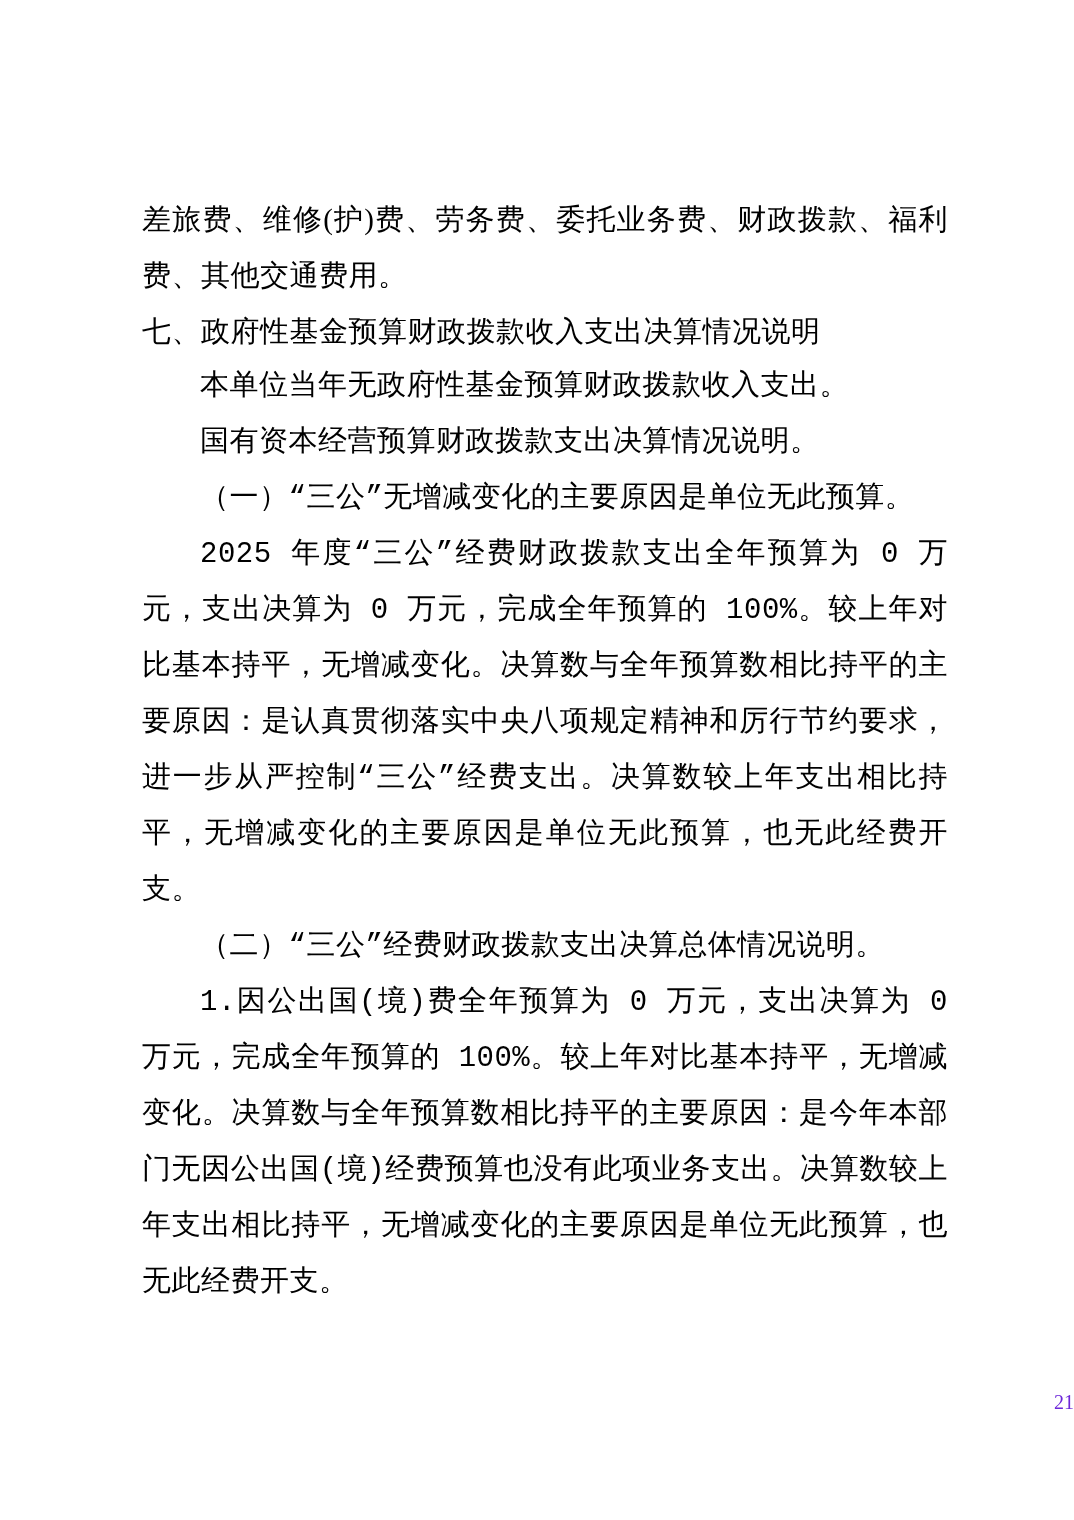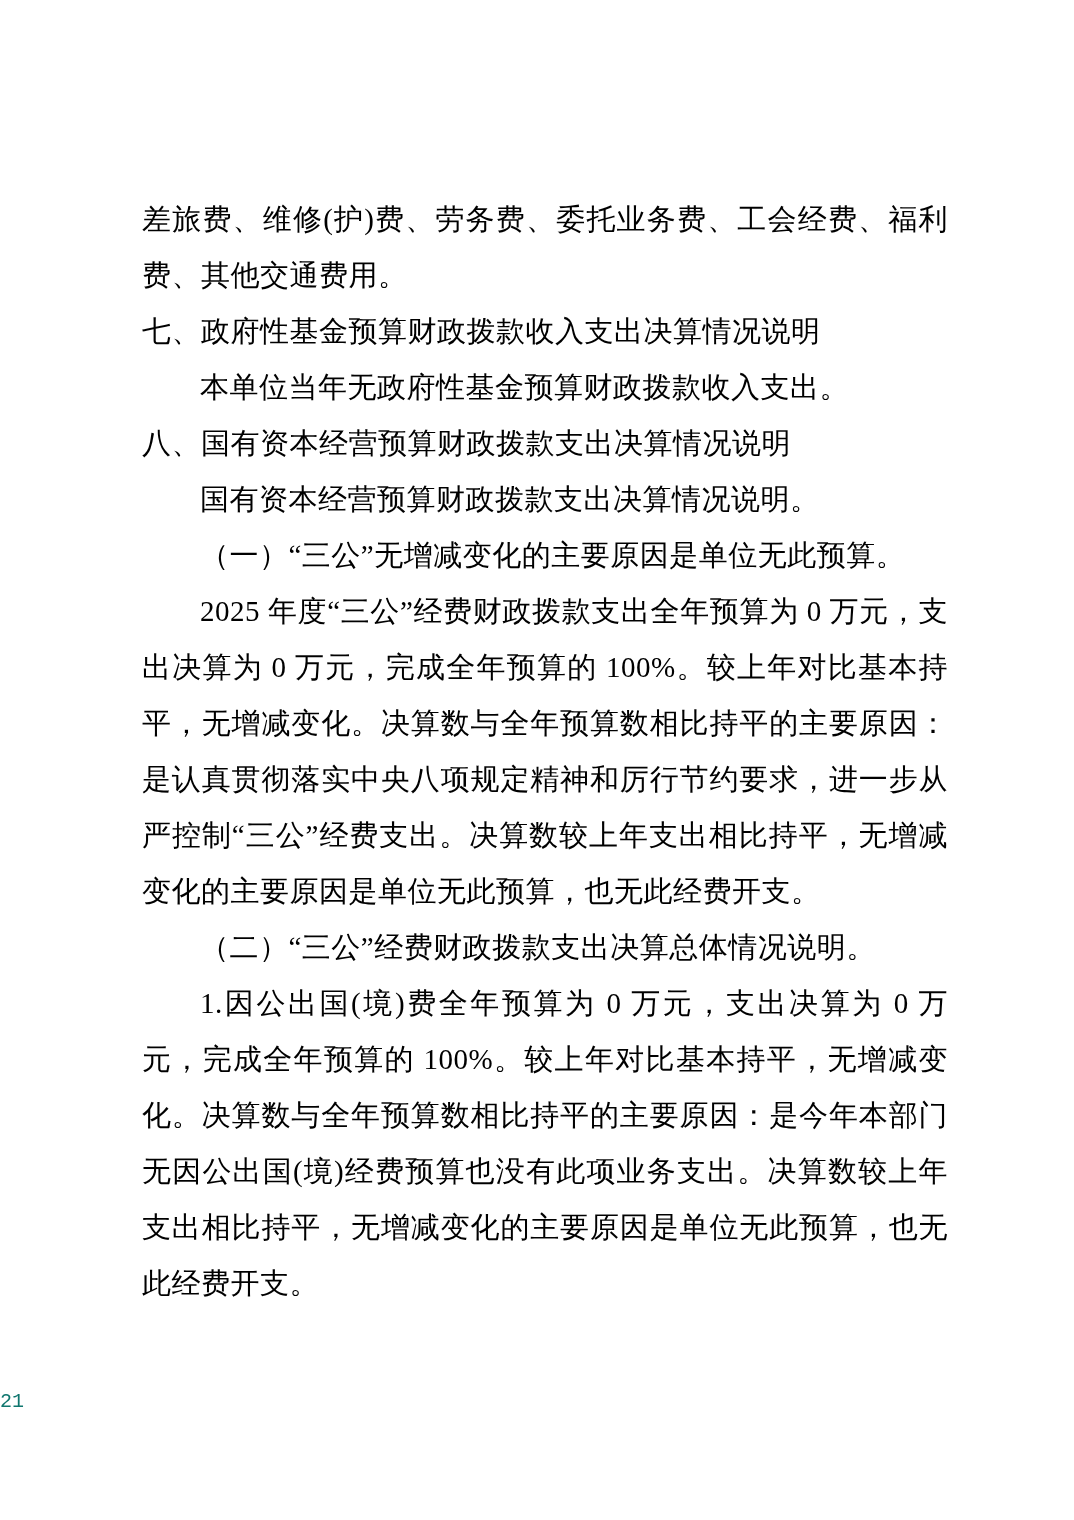--- a/index.html
+++ b/index.html
@@ -26,45 +26,45 @@
     margin: 0;
     font-size: 29px;
     line-height: 56px;
     text-align: justify;
     text-justify: inter-ideograph;
     letter-spacing: 0.5px;
     word-break: break-all;
   }
   .content p.indent {
     text-indent: 58px;
+    font-family: Liberation Mono, monospace;
   }
   .content p.heading {
     font-weight: normal;
   }
   .page-number {
     position: absolute;
     top: 1388px;
     left: 0;
     width: 100%;
-    text-align: left;
+    text-align: right;
     font-size: 20px;
     line-height: 28px;
-    font-family: Liberation Mono, monospace;
-    color: #0f766e;
+    font-family: Liberation Serif, serif;
+    color: #6d28d9;
   }
 </style>
 </head>
 <body>
 
 <div class="page">
   <div class="content">
-    <p class="body">差旅费、维修(护)费、劳务费、委托业务费、工会经费、福利费、其他交通费用。</p>
+    <p class="body">差旅费、维修(护)费、劳务费、委托业务费、财政拨款、福利费、其他交通费用。</p>
     <p class="heading">七、政府性基金预算财政拨款收入支出决算情况说明</p>
     <p class="indent">本单位当年无政府性基金预算财政拨款收入支出。</p>
-    <p class="heading">八、国有资本经营预算财政拨款支出决算情况说明</p>
     <p class="indent">国有资本经营预算财政拨款支出决算情况说明。</p>
     <p class="indent">（一）“三公”无增减变化的主要原因是单位无此预算。</p>
     <p class="indent">2025 年度“三公”经费财政拨款支出全年预算为 0 万元，支出决算为 0 万元，完成全年预算的 100%。较上年对比基本持平，无增减变化。决算数与全年预算数相比持平的主要原因：是认真贯彻落实中央八项规定精神和厉行节约要求，进一步从严控制“三公”经费支出。决算数较上年支出相比持平，无增减变化的主要原因是单位无此预算，也无此经费开支。</p>
     <p class="indent">（二）“三公”经费财政拨款支出决算总体情况说明。</p>
     <p class="indent">1.因公出国(境)费全年预算为 0 万元，支出决算为 0 万元，完成全年预算的 100%。较上年对比基本持平，无增减变化。决算数与全年预算数相比持平的主要原因：是今年本部门无因公出国(境)经费预算也没有此项业务支出。决算数较上年支出相比持平，无增减变化的主要原因是单位无此预算，也无此经费开支。</p>
   </div>
   <div class="page-number">21</div>
 </div>
 
 </body></html>

